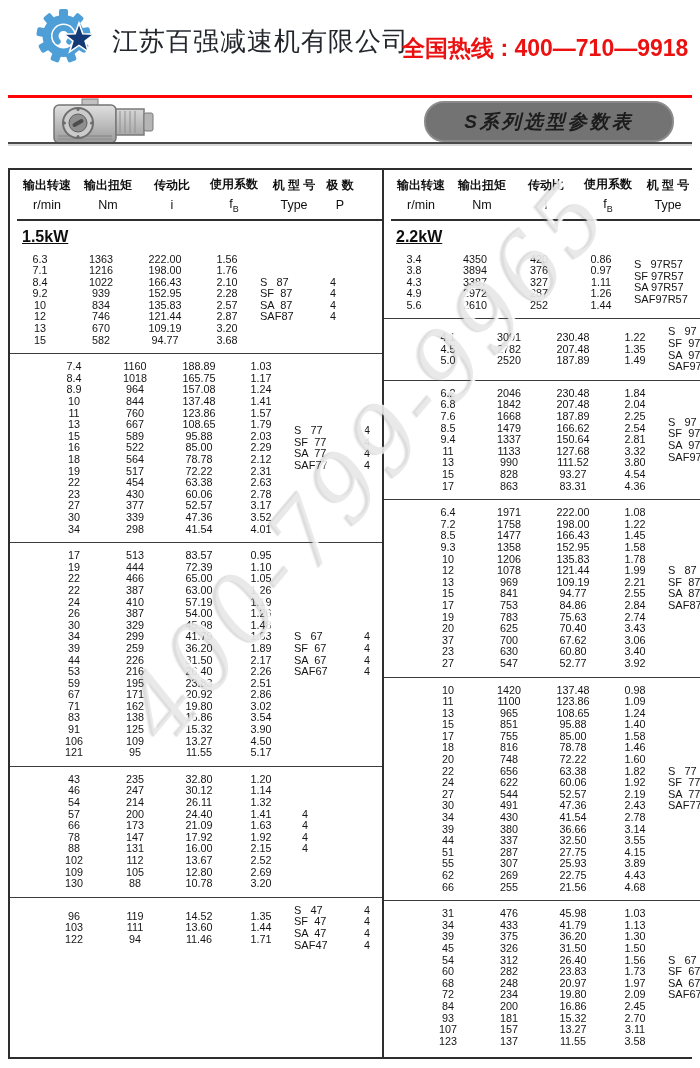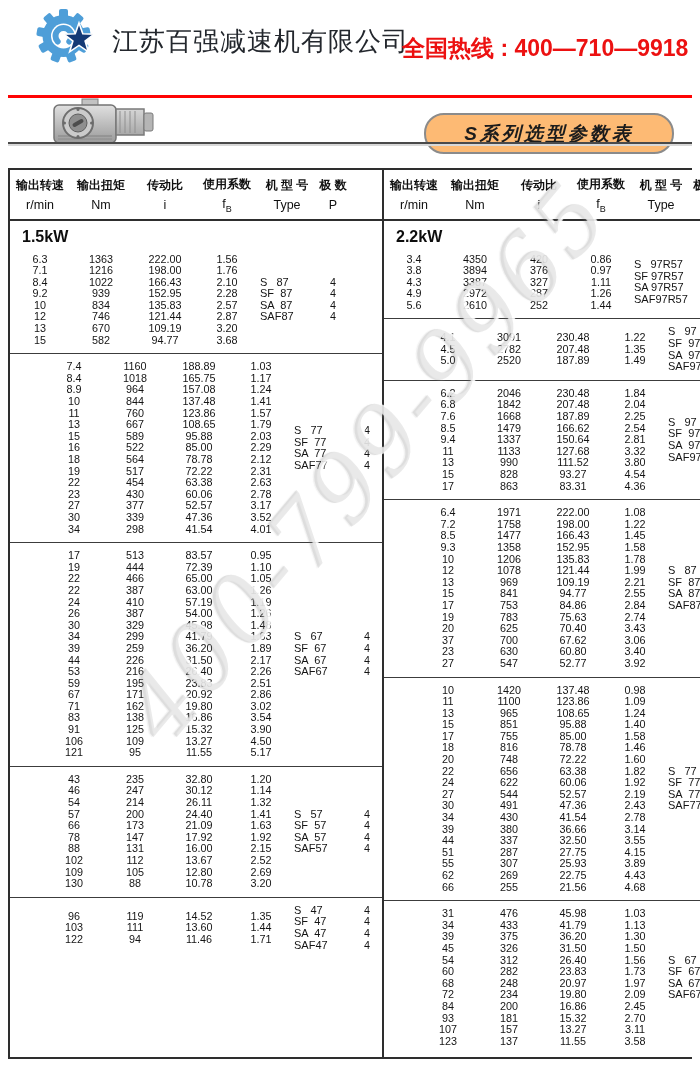--- a/index.html
+++ b/index.html
@@ -7,40 +7,40 @@
     width:700px;height:1068px;background:#ffffff;position:relative;overflow:hidden;
     font-family:"Liberation Sans",sans-serif;color:#141414;
   }
   
   .hdr-logo{position:absolute;left:36px;top:4px;width:72px;height:68px;}
   .company{position:absolute;left:112px;top:24px;font-size:26px;font-weight:normal;color:#23272d;letter-spacing:1px;white-space:nowrap;}
   .hotline{position:absolute;left:402px;top:33px;font-size:23px;font-weight:bold;color:#ec1111;white-space:nowrap;}
   .redline{position:absolute;left:8px;right:8px;top:95px;height:3px;background:#ff0404;}
   .reducer{position:absolute;left:52px;top:98px;width:118px;height:48px;}
   .badge{
-    position:absolute;left:424px;top:113px;width:246px;height:37px;
-    border:2px solid #8b8b8b;border-radius:20px;background:#fdba74;
+    position:absolute;left:424px;top:101px;width:246px;height:37px;
+    border:2px solid #8b8b8b;border-radius:20px;background:#737373;
     display:flex;align-items:center;justify-content:center;
     font-style:italic;font-weight:bold;font-size:19px;color:#1c1c1c;letter-spacing:3px;
   }
   .darkline{position:absolute;left:8px;right:8px;top:142px;height:2px;background:#4a4a4a;box-shadow:0 2px 0 #d8d8d8;}
   
   .tables{
     position:absolute;left:8px;right:8px;top:168px;bottom:9px;
     display:flex;border-top:2px solid #2e2e2e;border-bottom:2px solid #2e2e2e;background:#fff;
   }
   .ptable{flex:1;display:flex;flex-direction:column;border-left:2px solid #2e2e2e;}
   .ptable.first{border-right:2px solid #2e2e2e;}
   .ptable.last{border-left:none;border-right:2px solid #2e2e2e;}
-  .thead{display:flex;border-bottom:2px solid #2e2e2e;padding:6px 0 5px;}
+  .thead{display:flex;border-bottom:2px solid #2e2e2e;padding:6px 0 5px;margin-left:7px;}
   .hcell{display:flex;flex-direction:column;align-items:center;justify-content:center;}
   .hcn{font-size:12px;font-weight:bold;color:#101010;white-space:pre;}
   .hen{font-size:12.5px;color:#101010;margin-top:4px;}
   .hen sub{font-size:9px;}
-  .power{font-size:16px;font-weight:bold;color:#0d0d0d;padding:7px 0 1px 12px;}
+  .power{font-size:16px;font-weight:bold;color:#0d0d0d;padding:7px 0 1px 12px;text-decoration:underline;}
   .blk{display:flex;padding:7px 0;}
   .blk.sep{border-top:1px solid #3c3c3c;padding-left:34px;}
   .col{display:flex;flex-direction:column;justify-content:center;}
   .cell{height:11.6px;line-height:11.6px;font-size:10.8px;text-align:center;color:#141414;}
   .w0{width:60px}.w1{width:62px}.w2{width:66px}.w3{width:58px}.w4{width:62px}.w5{width:30px}
   .type .cell{text-align:left;padding-left:4px;white-space:pre;font-size:11px;}
   
   .watermark{
     position:absolute;left:28px;top:428px;width:644px;text-align:center;z-index:5;
     font-family:"DejaVu Serif",serif;font-style:italic;
@@ -415,26 +415,20 @@
             <div class="cell">1.14</div>
             <div class="cell">1.32</div>
             <div class="cell">1.41</div>
             <div class="cell">1.63</div>
             <div class="cell">1.92</div>
             <div class="cell">2.15</div>
             <div class="cell">2.52</div>
             <div class="cell">2.69</div>
             <div class="cell">3.20</div>
           </div>
-          <div class="col type w4">
-            <div class="cell">S   57</div>
-            <div class="cell">SF  57</div>
-            <div class="cell">SA  57</div>
-            <div class="cell">SAF57</div>
-          </div>
           <div class="col pole w5">
             <div class="cell">4</div>
             <div class="cell">4</div>
             <div class="cell">4</div>
             <div class="cell">4</div>
           </div>
         </div>
         <div class="blk sep">
           <div class="col w0">
             <div class="cell">96</div>

